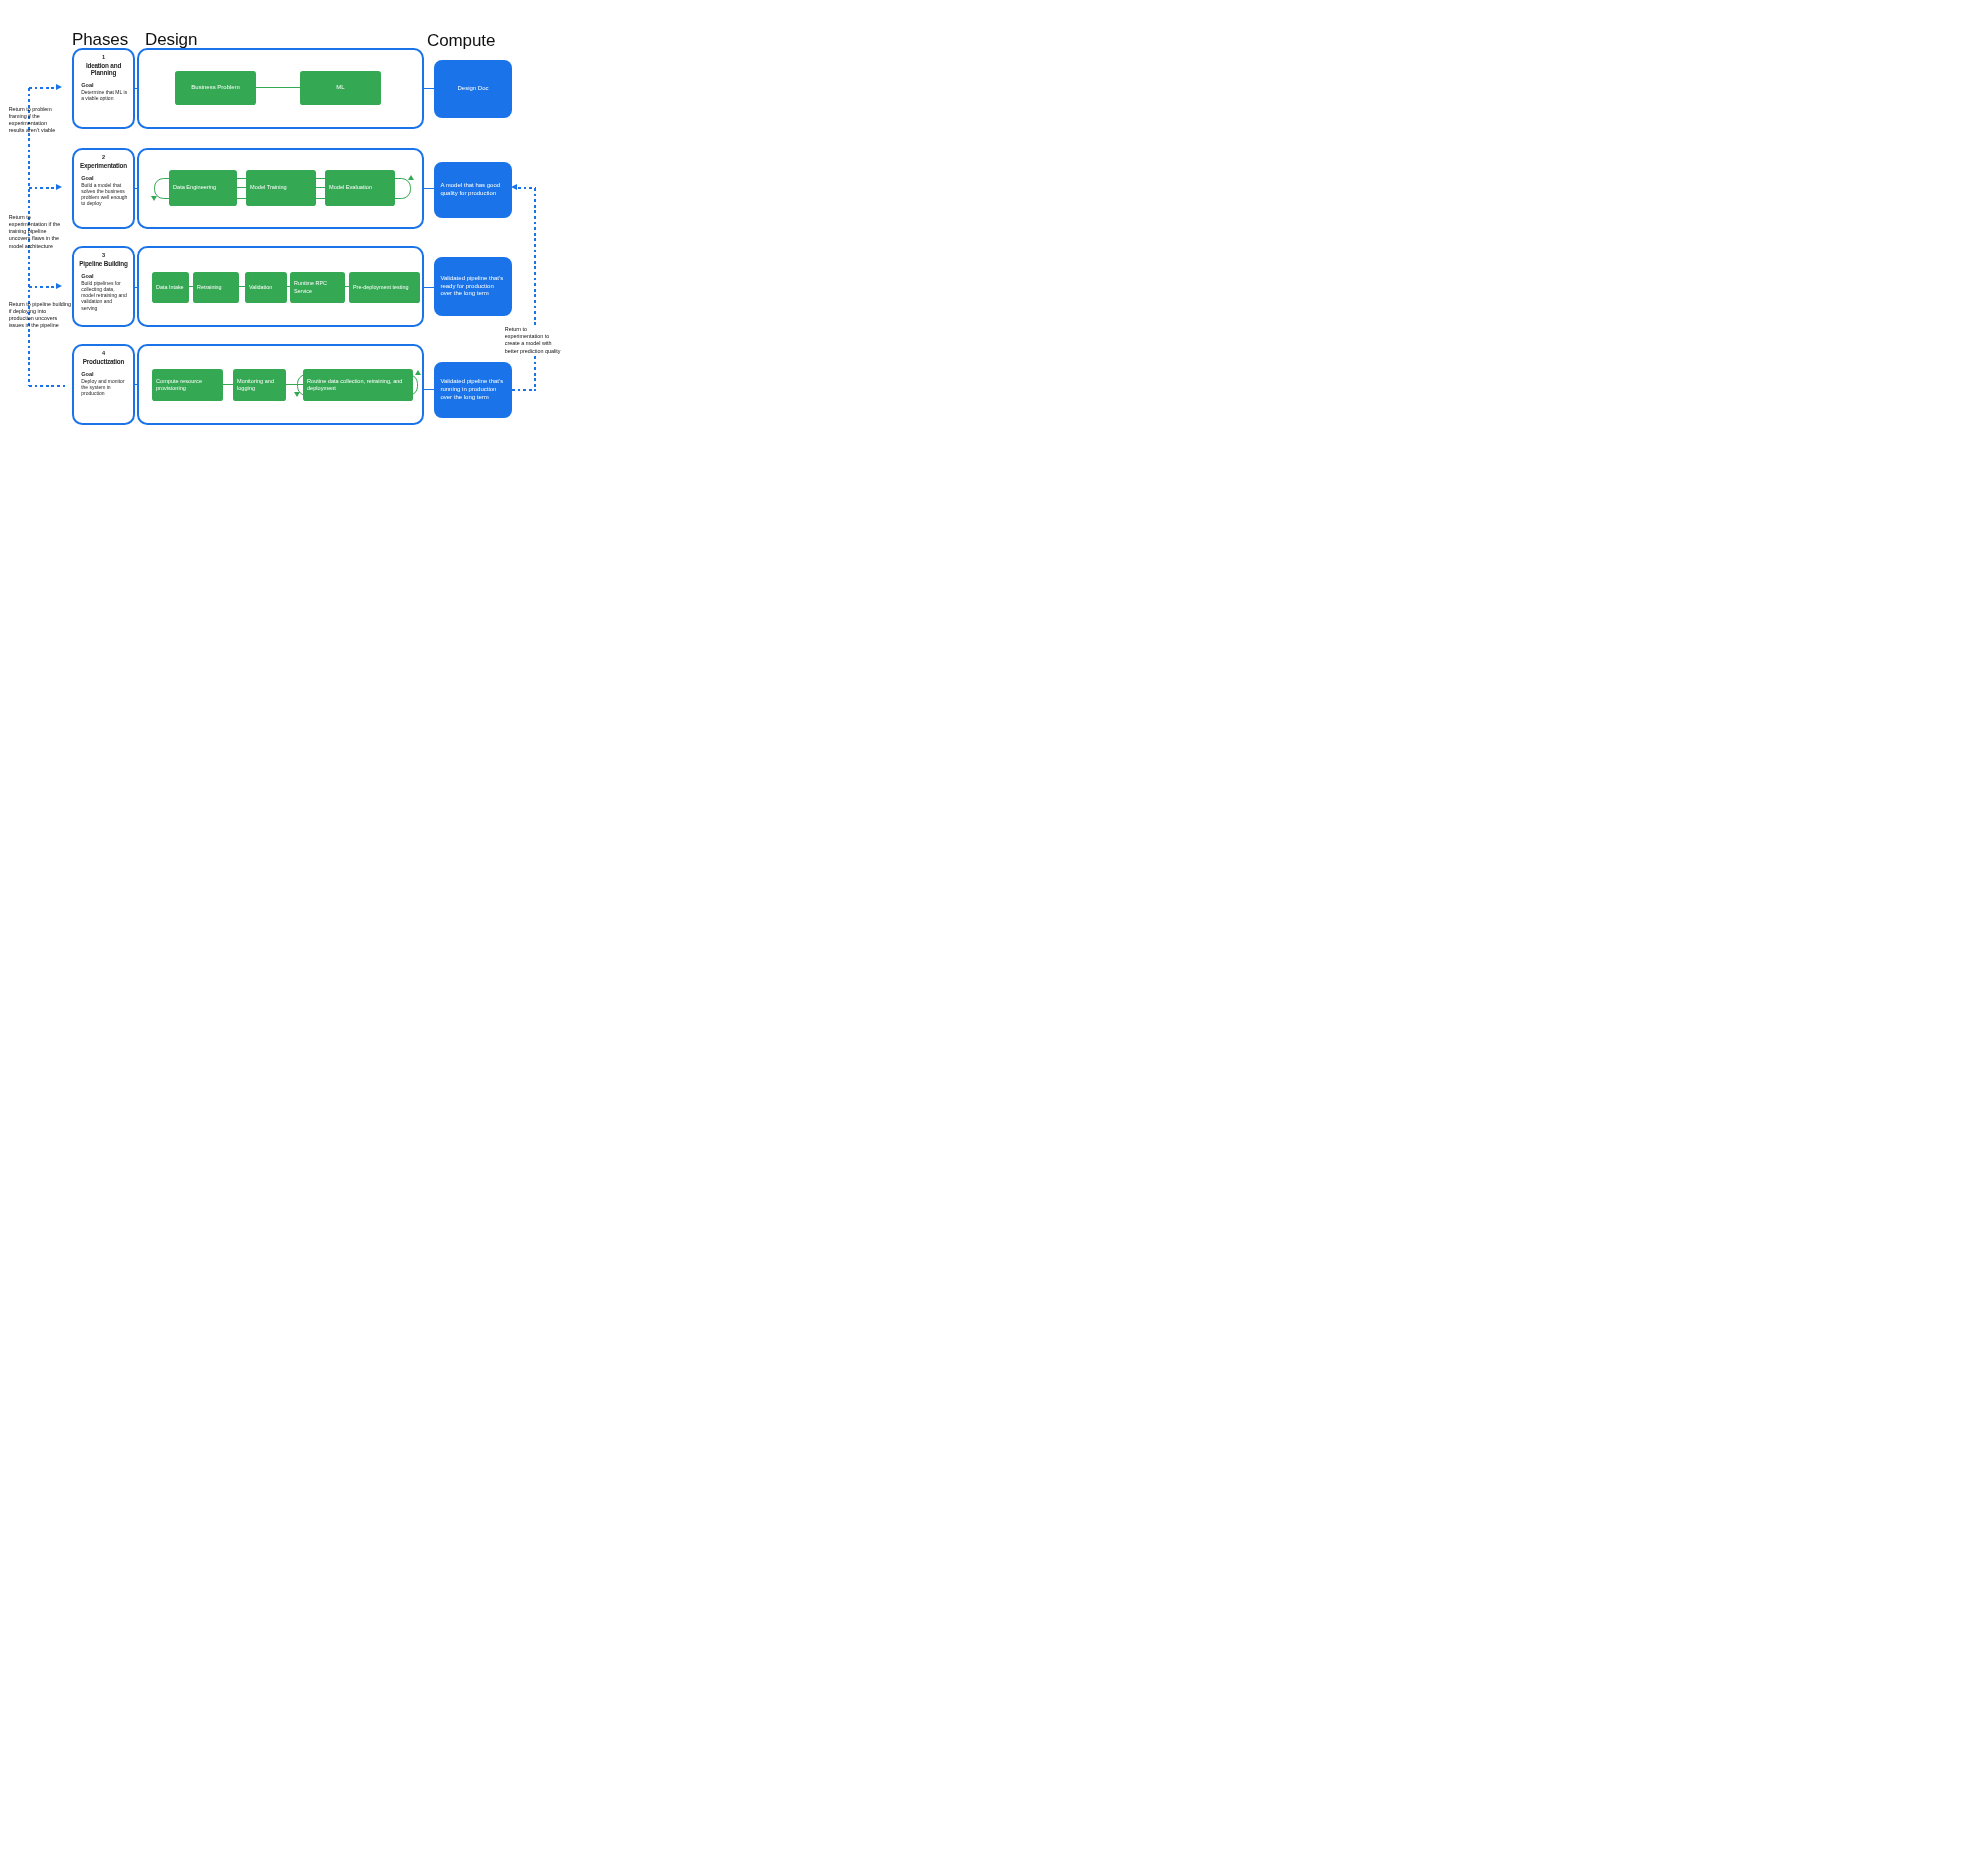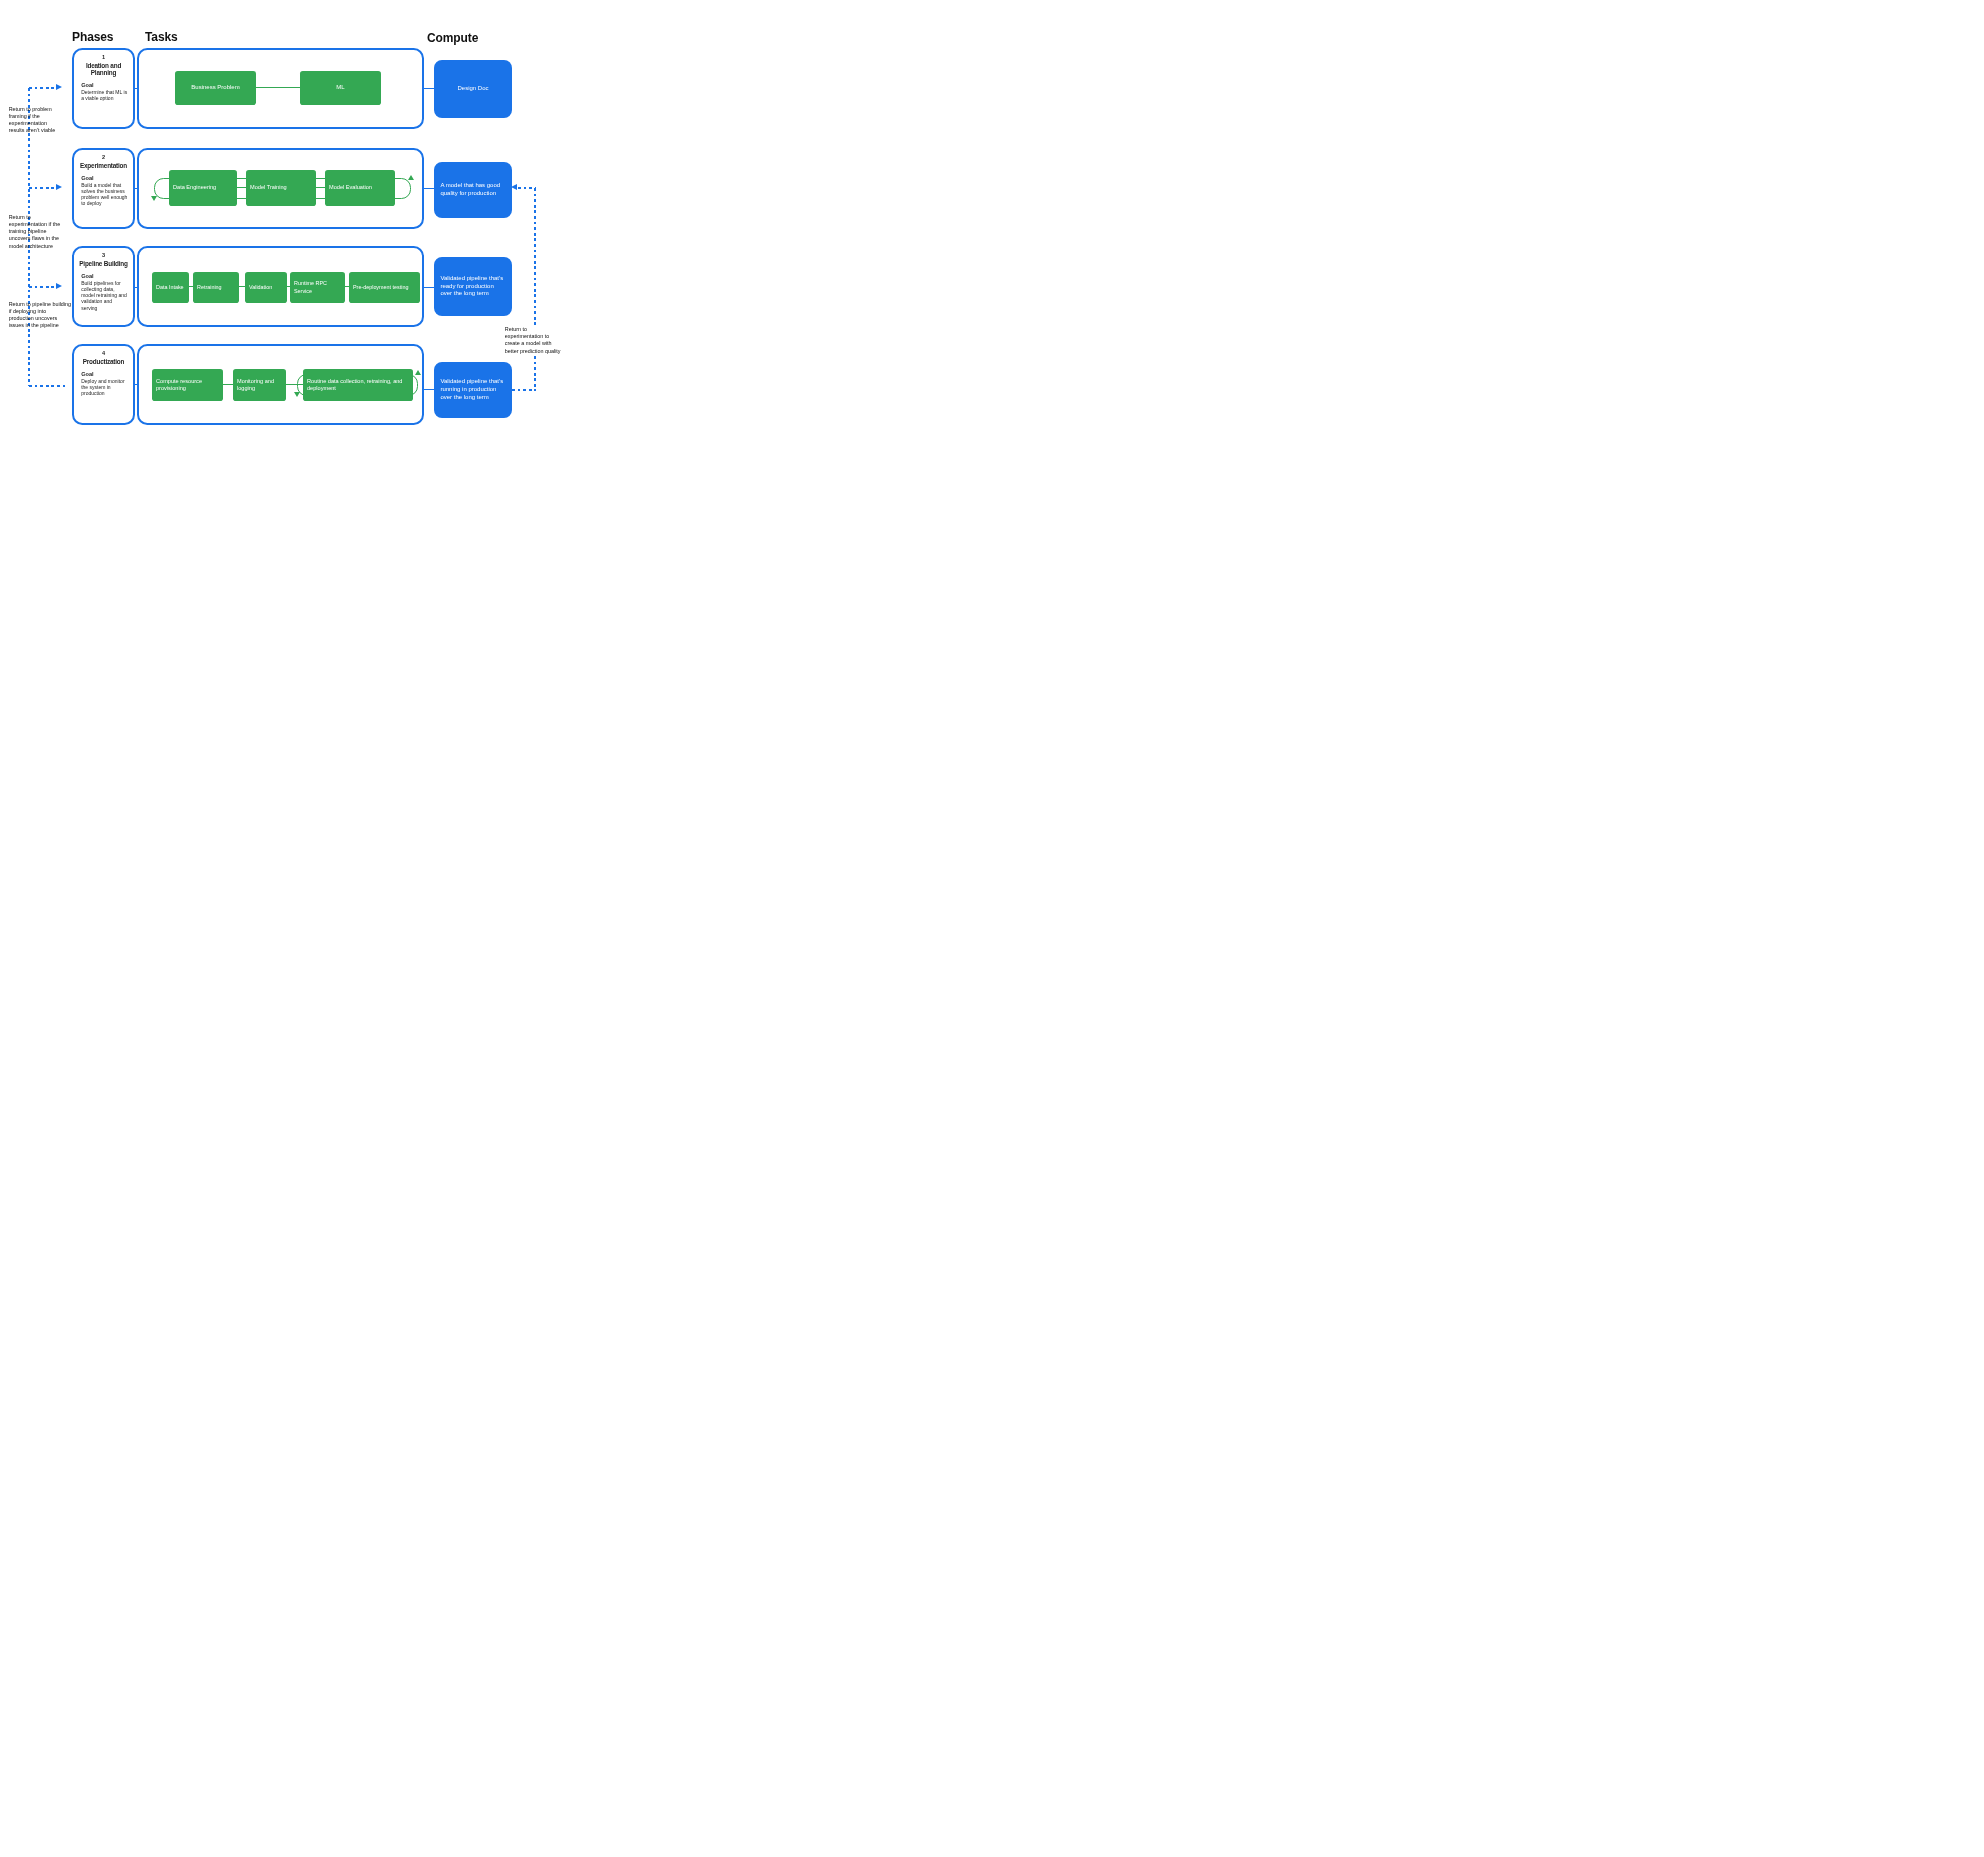--- a/index.html
+++ b/index.html
@@ -4,21 +4,21 @@
 <style>
   :root{
     --blue:#1a73e8;
     --green:#34a853;
     --ink:#1f1f1f;
   }
   html,body{margin:0;padding:0;background:#fff;}
   body{font-family:"Liberation Sans", sans-serif;color:var(--ink);}
   .canvas{position:relative;width:563px;height:464px;background:#fff;overflow:hidden;}
 
-  .hdr{position:absolute;font-size:12px;font-weight:bold;color:#111;letter-spacing:-0.1px;}
+  .hdr{position:absolute;font-size:17px;font-weight:normal;color:#111;letter-spacing:-0.1px;}
 
   
   .obox{position:absolute;box-sizing:border-box;background:#fff;border:2.4px solid var(--blue);border-radius:10.3px;}
   .obox::before{content:"";position:absolute;top:-4.4px;bottom:-4.4px;left:-5.2px;right:2px;
     background:var(--blue);border-radius:12.7px;z-index:-1;}
 
   .phase{padding:3.2px 4.8px 2.4px 4.8px;text-align:center;}
   .pnum{font-size:5.6px;font-weight:bold;margin-top:0.8px;}
   .ptitle{font-size:6.4px;font-weight:bold;letter-spacing:-0.2px;line-height:1.18;margin-top:1.6px;}
   .pgoal{font-size:5.6px;font-weight:bold;text-align:left;margin:5.6px 0 0.8px 2.4px;}
@@ -51,21 +51,21 @@
 
   .note{position:absolute;font-size:5.4px;line-height:1.32;color:#111;z-index:5;}
   .note.white{background:#fff;padding:1.2px 0.8px;}
 </style>
 </head>
 <body>
 
 <div class="canvas">
 
   <div class="hdr" style="left:72px;top:30px">Phases</div>
-  <div class="hdr" style="left:145px;top:30px">Tasks</div>
+  <div class="hdr" style="left:145px;top:30px">Design</div>
   <div class="hdr" style="left:427px;top:31px">Compute</div>
 
   <div class="vdot" style="left:28px;top:88px;height:298px"></div>
   <div class="hdot" style="left:29px;top:87px;width:26.6px"></div>
   <div class="tri right" style="left:56px;top:84px"></div>
   <div class="hdot" style="left:29px;top:187px;width:26.6px"></div>
   <div class="tri right" style="left:56px;top:184px"></div>
   <div class="hdot" style="left:29px;top:286px;width:26.6px"></div>
   <div class="tri right" style="left:56px;top:283px"></div>
   <div class="hdot" style="left:29px;top:385px;width:38px"></div>

